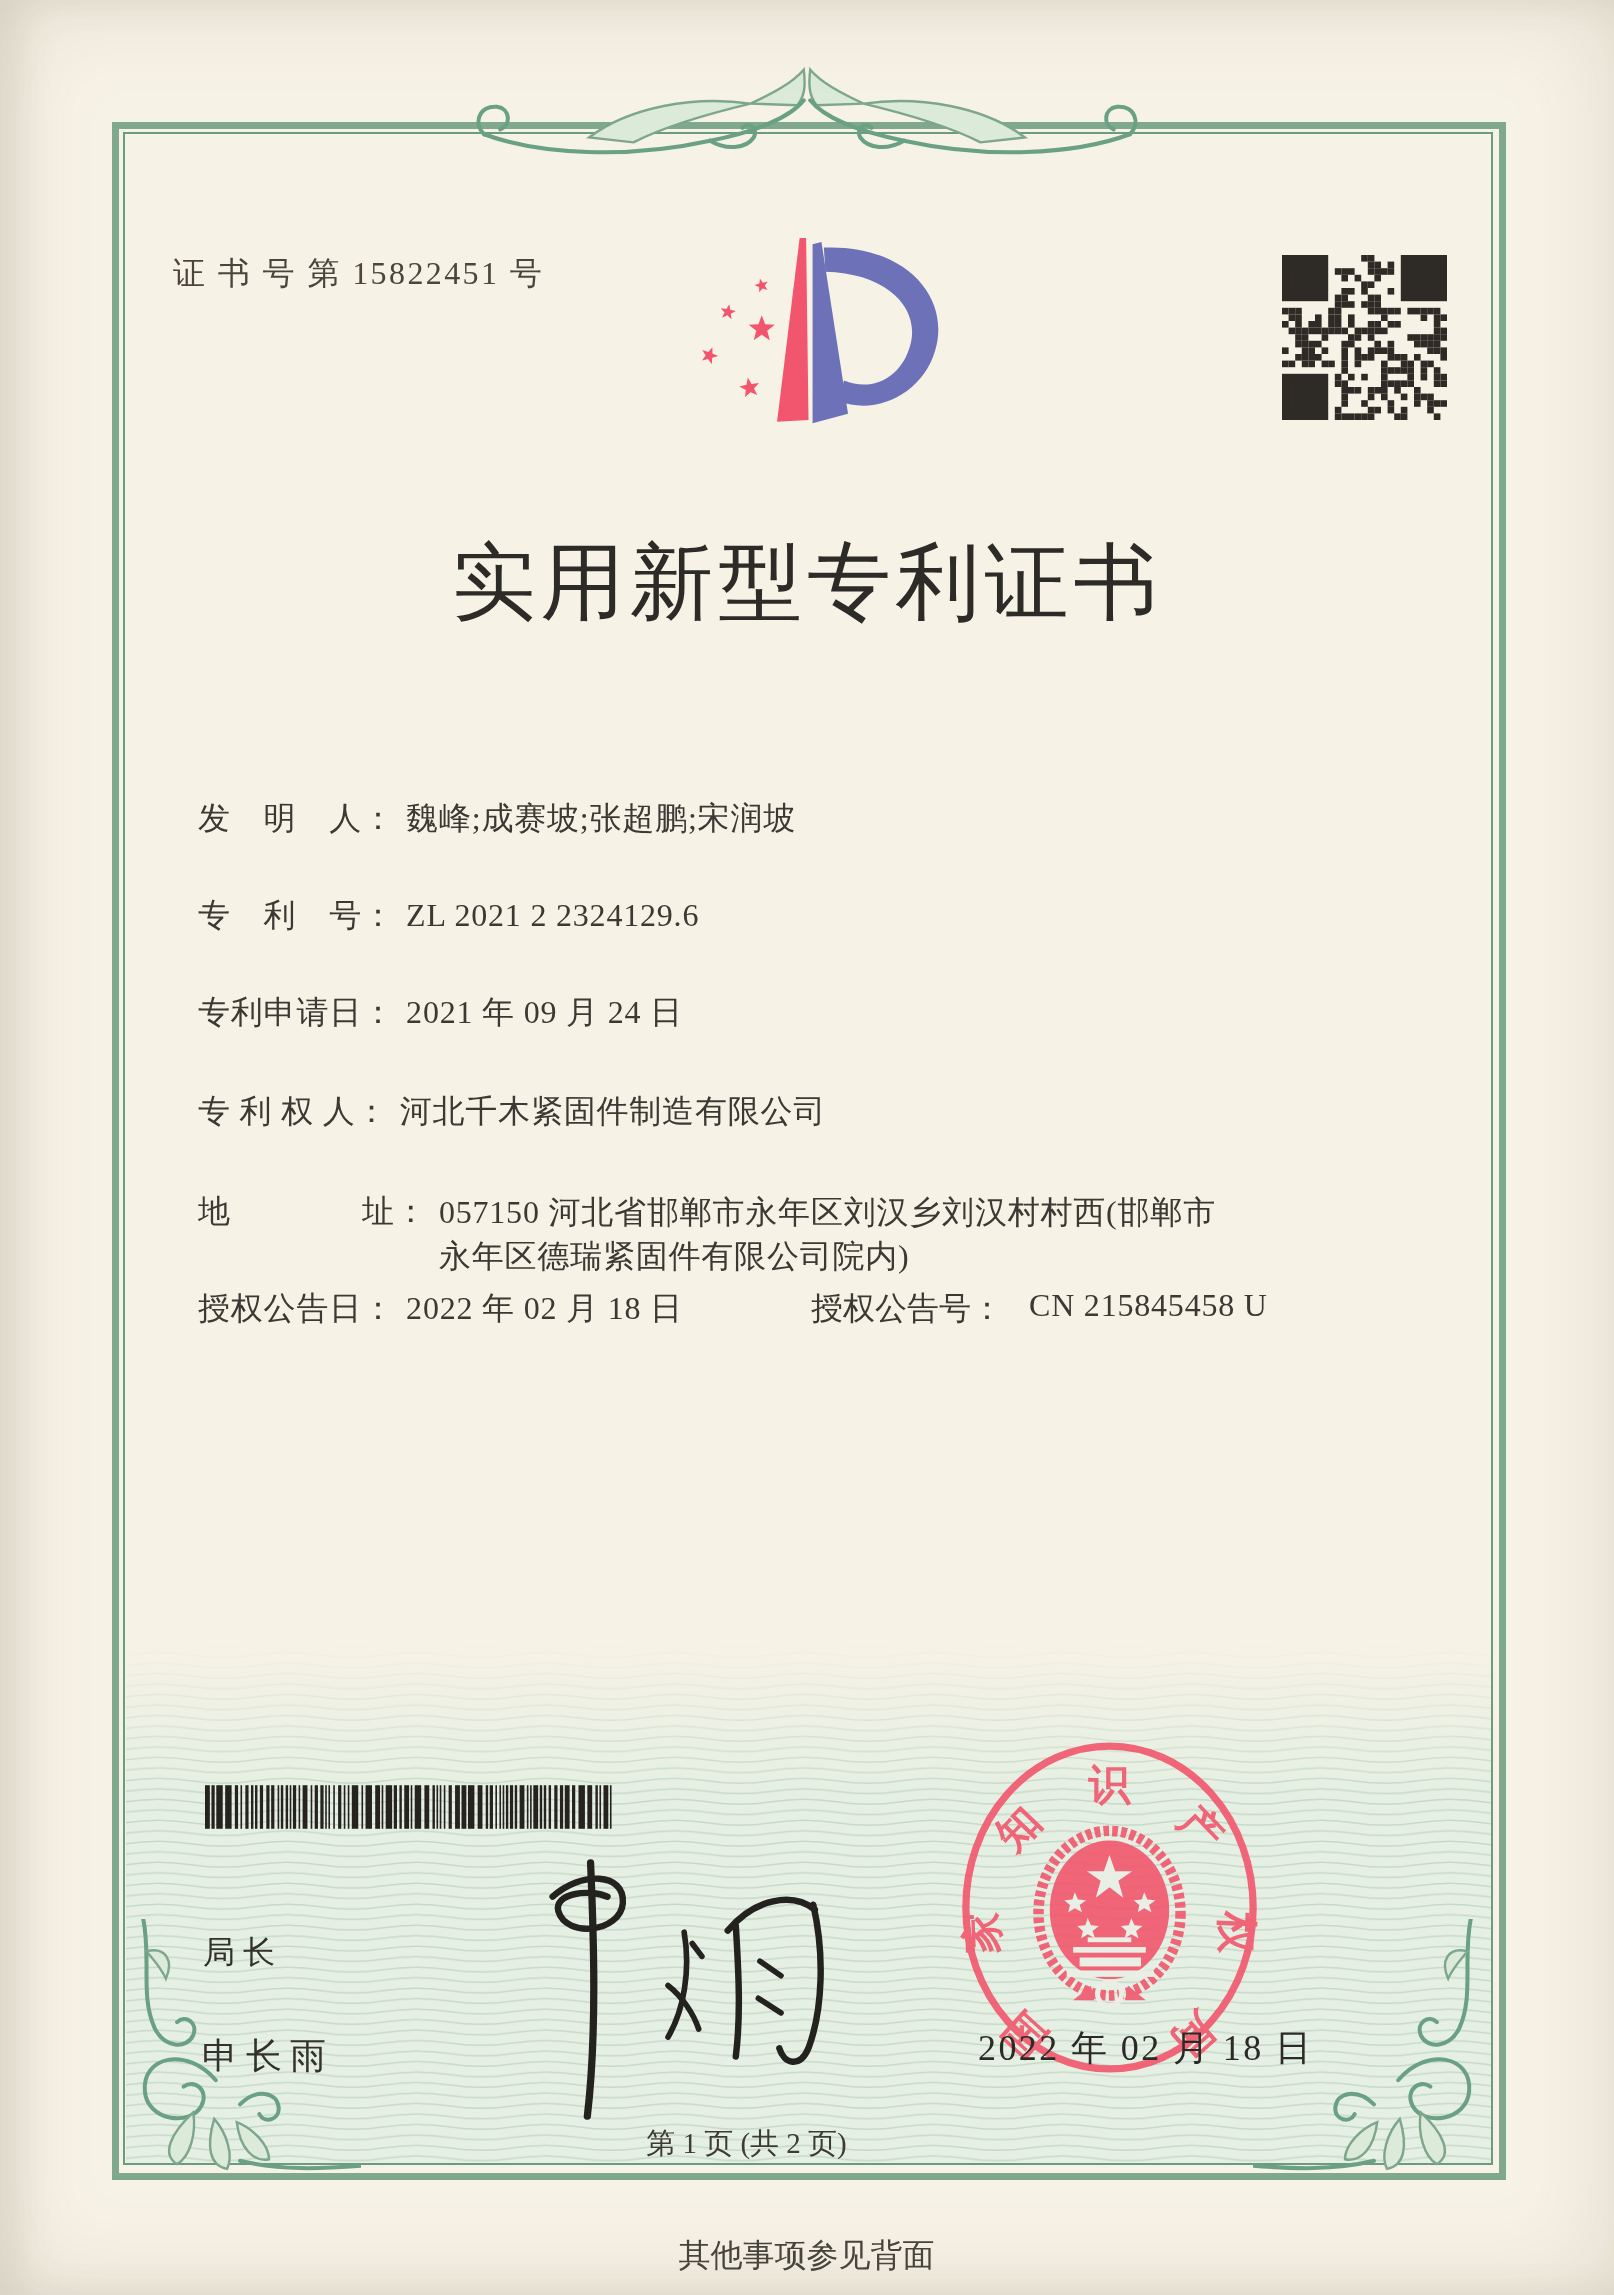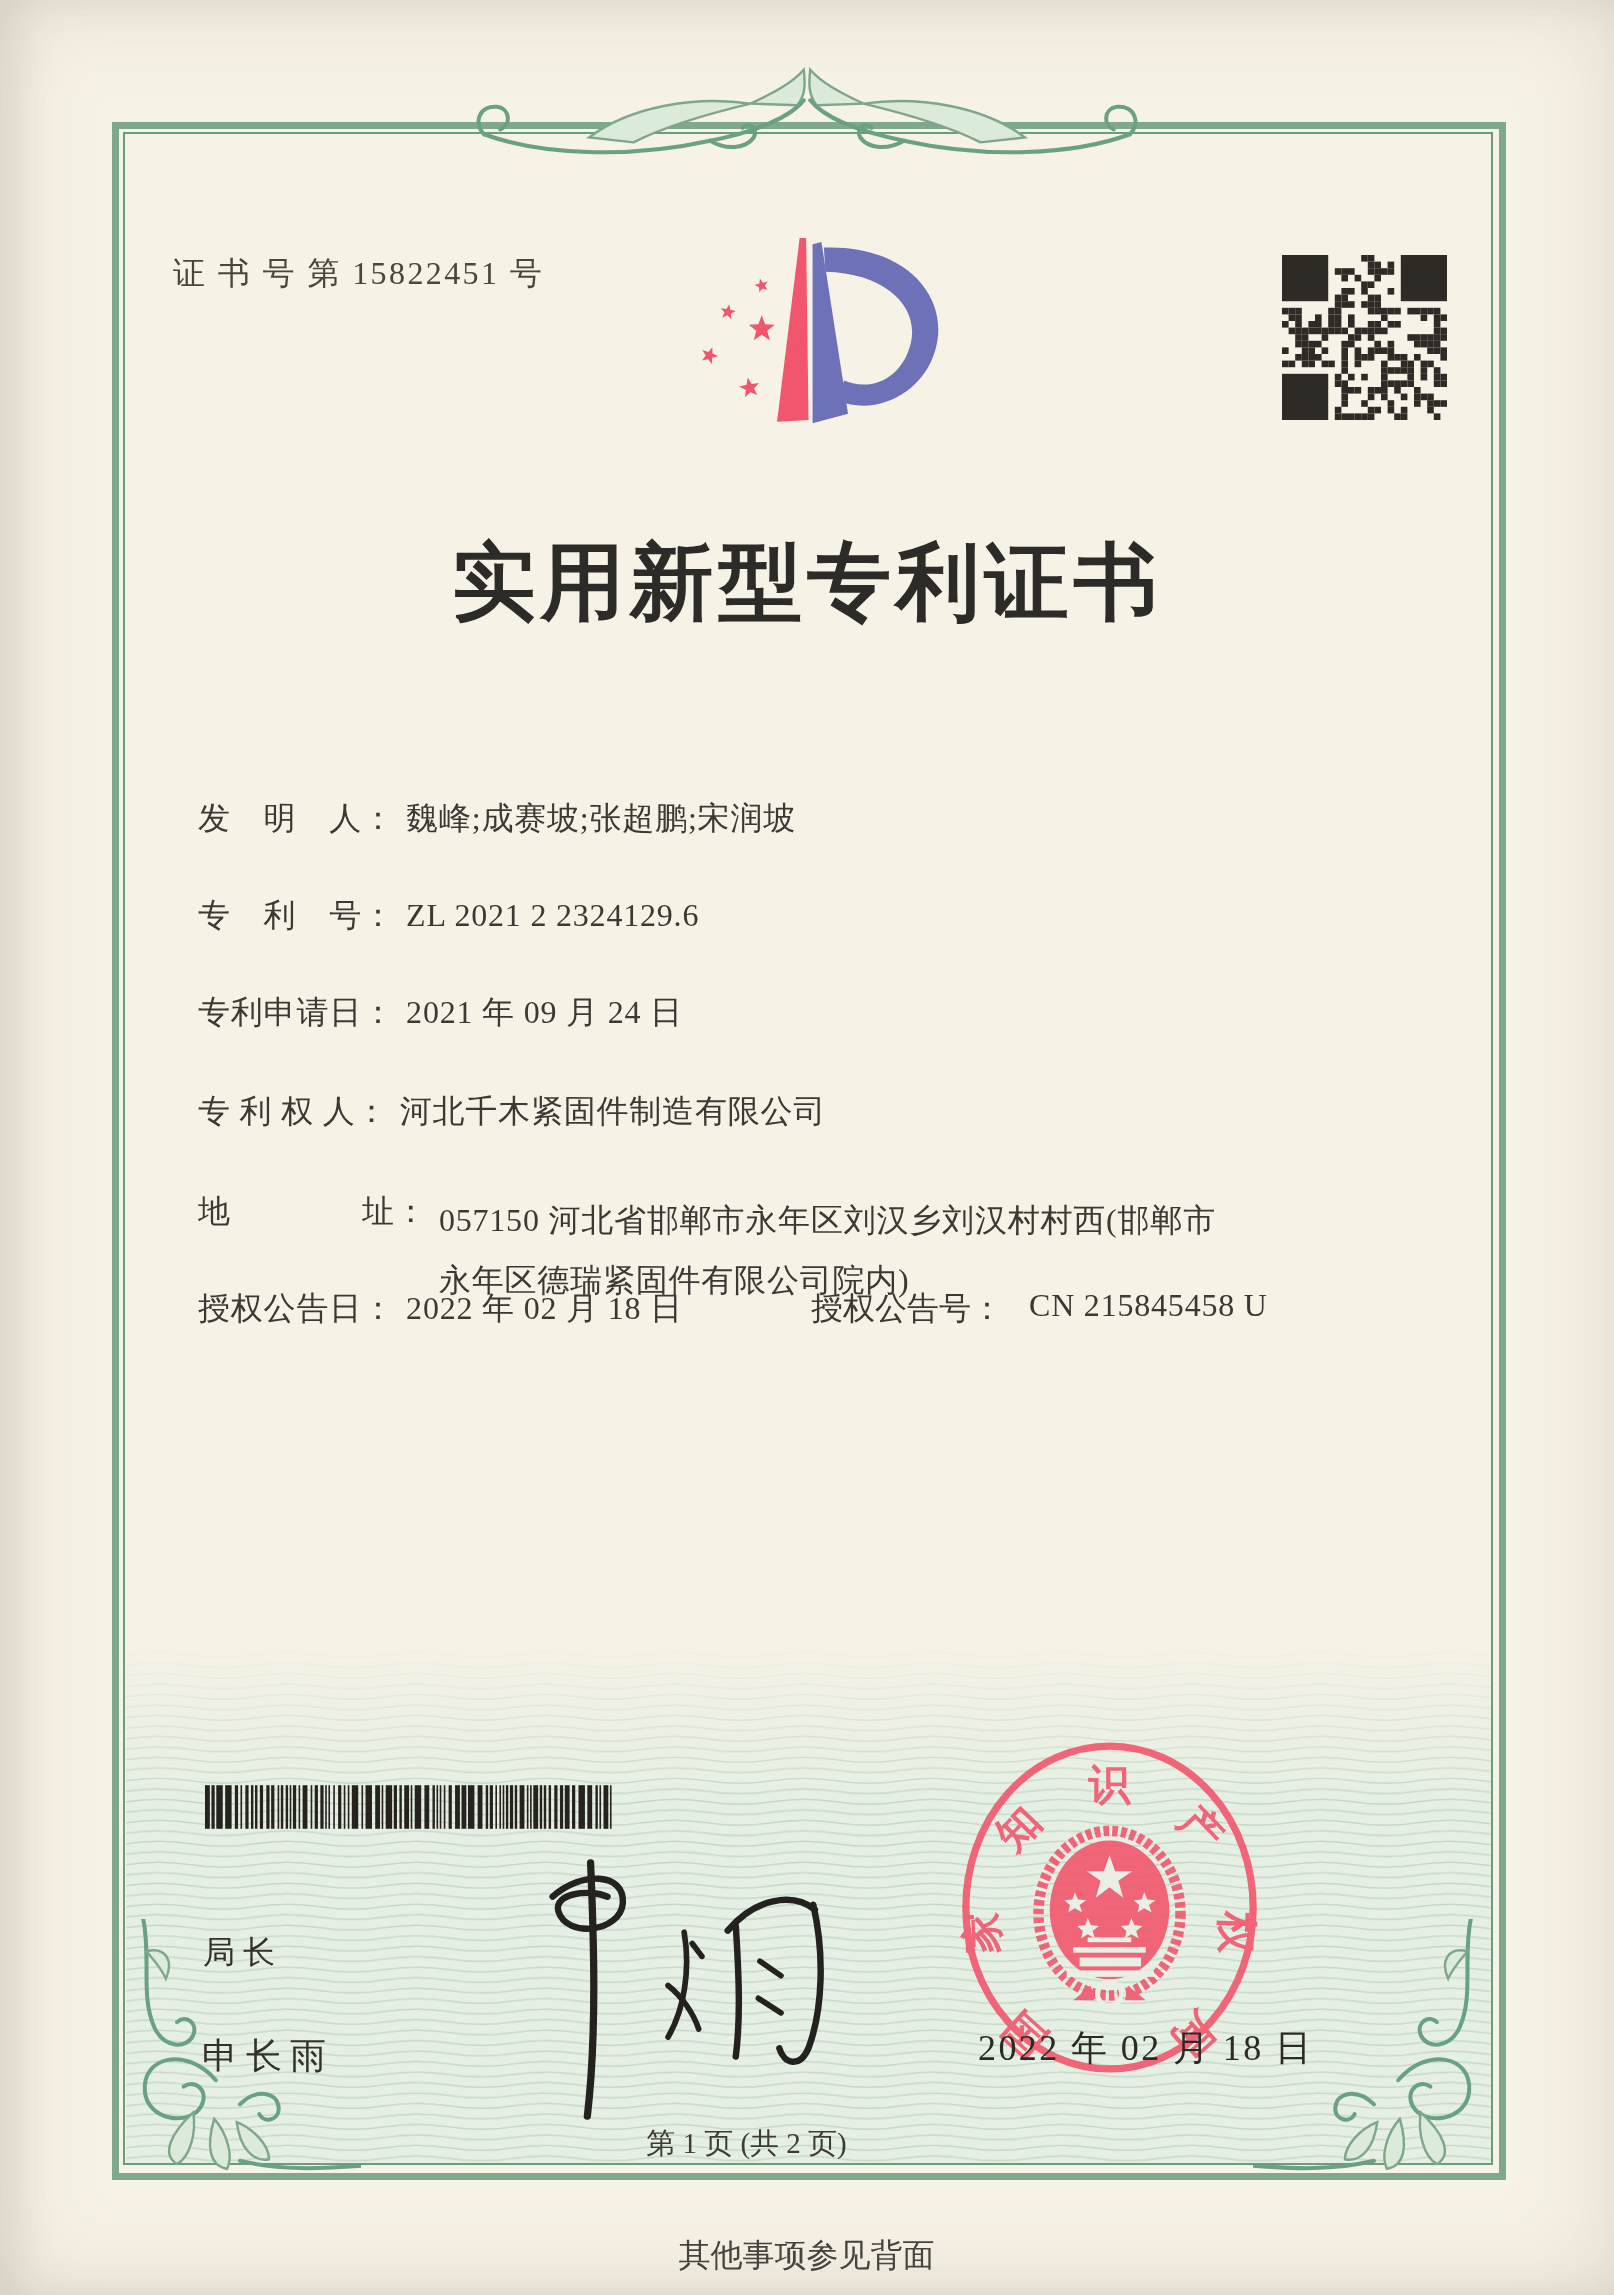--- a/index.html
+++ b/index.html
@@ -10,27 +10,27 @@
   .abs{position:absolute;}
   
   .frame-outer{left:112px;top:122px;width:1380px;height:2044px;border:7.3px solid #7fa88c;}
   .frame-inner{left:123px;top:132px;width:1366px;height:2029px;border:2.4px solid #6b9c7f;}
   
   .wave-zone{left:126px;top:1638px;width:1366px;height:526px;overflow:hidden;}
   .wave-fade{left:126px;top:1638px;width:1366px;height:153px;
     background:linear-gradient(180deg,#f7f2e6 0%,rgba(247,242,230,0) 100%);}
   
   .cert-no{left:173px;top:252px;font-size:32px;letter-spacing:2.4px;color:#4a463e;}
-  .title{left:0;top:526px;width:1614px;text-align:center;font-size:84px;font-weight:bold;
+  .title{left:0;top:526px;width:1614px;text-align:center;font-size:84px;font-weight:normal;
     color:#2d2b27;letter-spacing:4.8px;}
   .row{left:198px;width:1259px;font-size:32px;color:#3b3933;white-space:nowrap;}
   .row .lbl{white-space:pre;letter-spacing:0.8px;}
   .row .val{margin-left:11.3px;letter-spacing:0.8px;}
   .row .val-block{display:inline-block;vertical-align:top;margin-left:11.3px;width:799px;
-    white-space:normal;line-height:60px;letter-spacing:0.8px;}
+    white-space:normal;line-height:44px;letter-spacing:0.8px;}
   .lbl2{position:absolute;left:613px;top:0;}
   .val2{position:absolute;left:831px;top:0;letter-spacing:0.8px;}
   .paras{left:198px;top:1353px;width:1230px;font-size:32px;line-height:46px;color:#3d3b34;
     text-align:justify;}
   .paras p{margin:0 0 4.8px 0;text-indent:65px;}
   .director-title{left:203px;top:1931px;font-size:32px;letter-spacing:8px;color:#33312b;}
   .director-name{left:202px;top:2032px;font-size:36px;letter-spacing:8px;color:#33312b;}
   .seal-date{left:978px;top:2024px;font-size:36px;letter-spacing:2.4px;color:#2b2a26;}
   .footer-page{left:565px;top:2124px;width:363px;text-align:center;font-size:29px;color:#3d3b34;}
   .back-note{left:613px;top:2234px;width:387px;text-align:center;font-size:32px;color:#45433c;}

